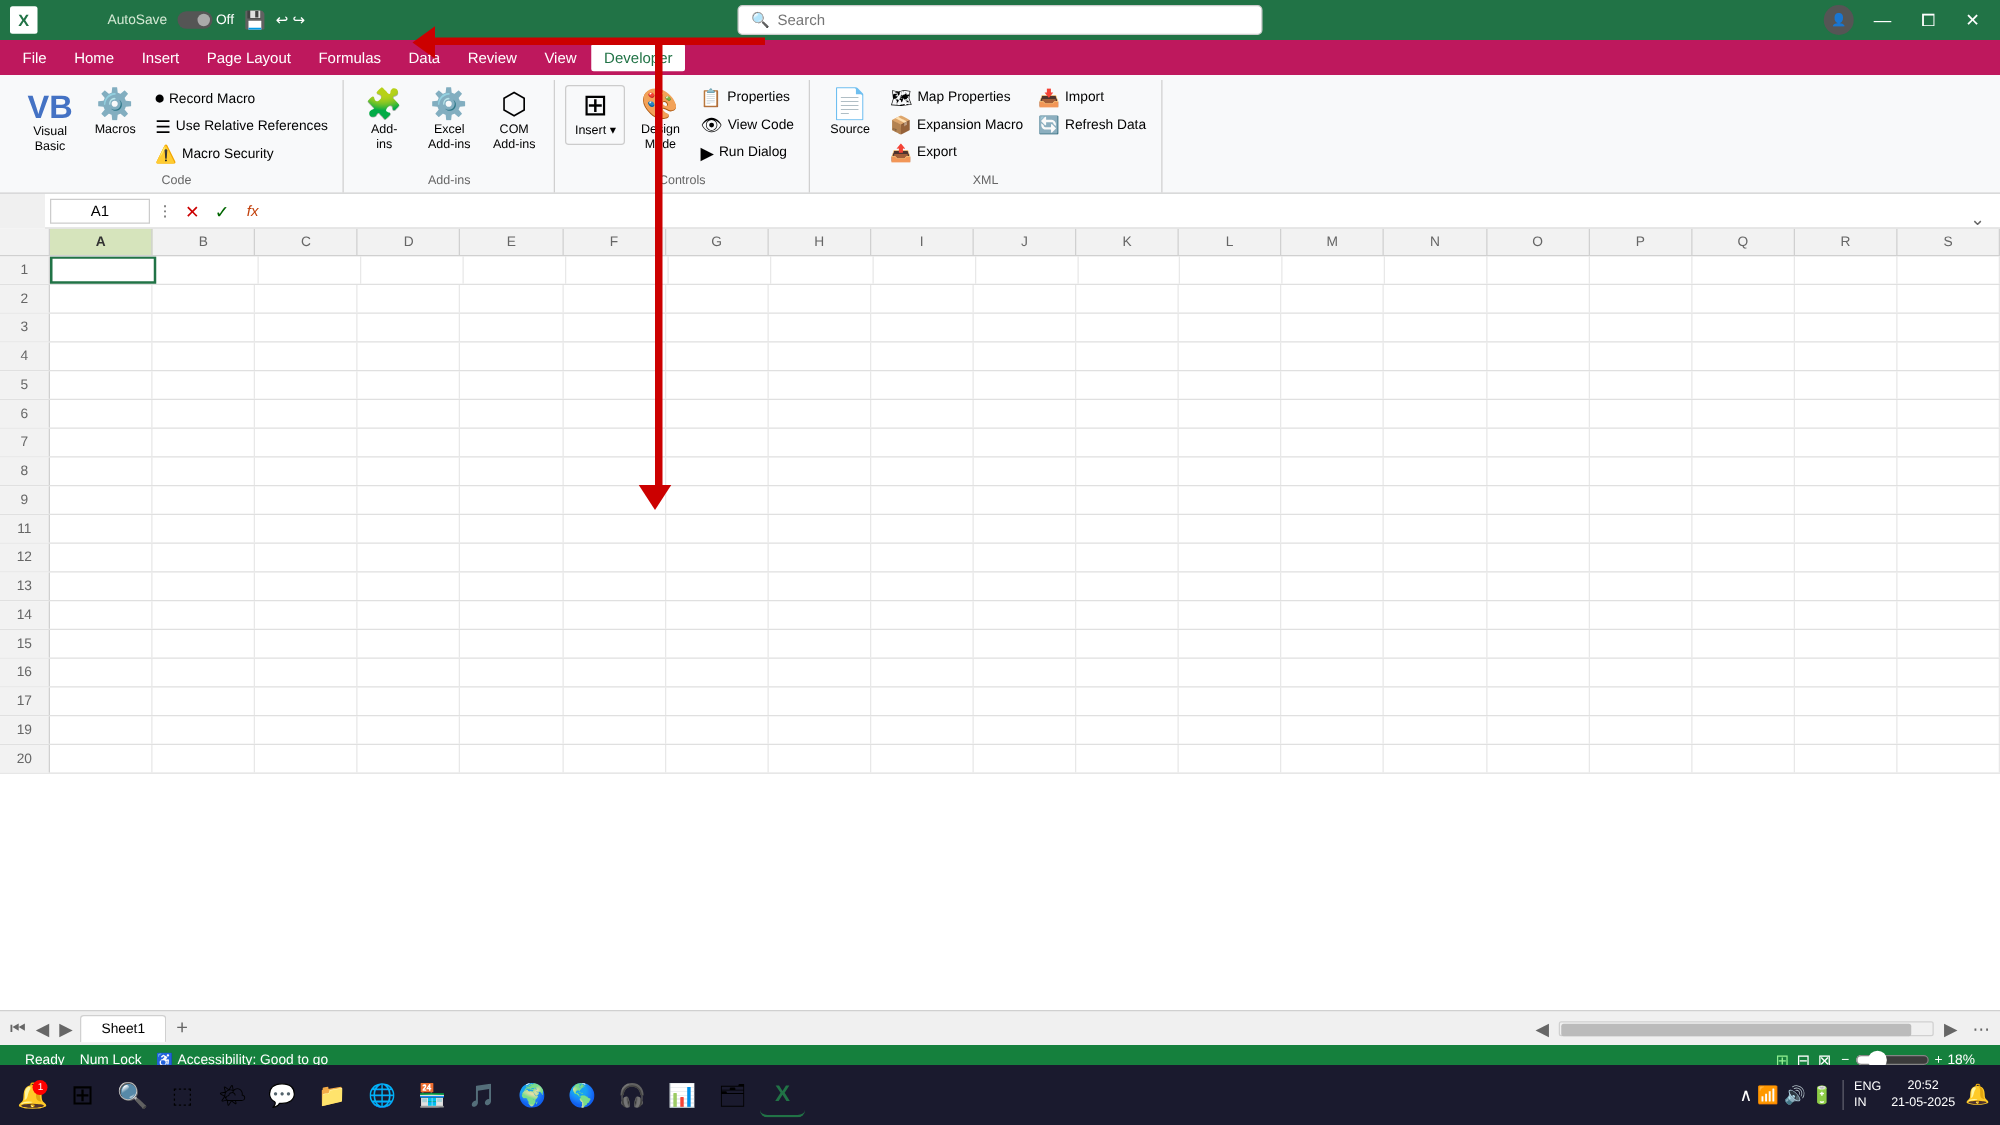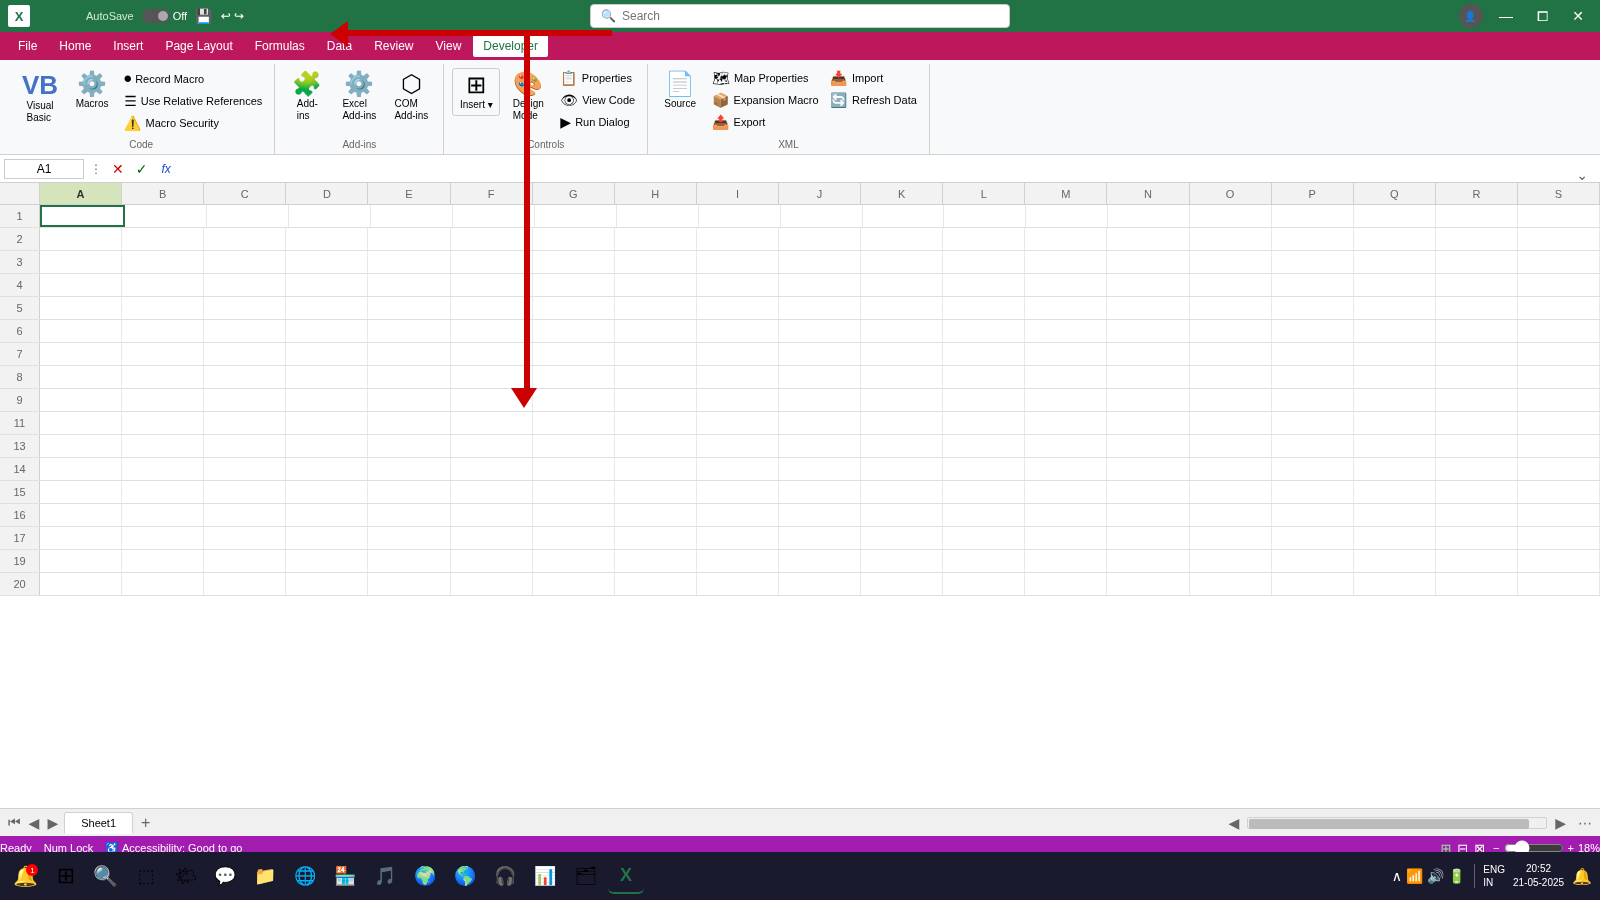--- a/index.html
+++ b/index.html
@@ -57,42 +57,42 @@
     .ribbon-group-label {
       font-size: 10px; color: #666; text-align: center; padding-top: 2px;
       border-top: none; margin-top: auto;
     }
     .ribbon-btn-large {
       display: flex; flex-direction: column; align-items: center;
       padding: 4px 6px; cursor: pointer; border-radius: 3px; min-width: 48px;
       gap: 2px;
     }
     .ribbon-btn-large .btn-icon { font-size: 24px; line-height: 1; }
-    .ribbon-btn-large .btn-label { font-size: 10px; line-height: 1.2; }
+    .ribbon-btn-large .btn-label { font-size: 10px; text-align: center; line-height: 1.2; }
     .ribbon-btn-small {
       display: flex; align-items: center; gap: 4px;
       padding: 2px 4px; cursor: pointer; border-radius: 2px; font-size: 11px;
       white-space: nowrap;
     }
     .ribbon-btn-small .small-icon { font-size: 14px; }
     .ribbon-col { display: flex; flex-direction: column; gap: 2px; justify-content: center; }
 
     
     .formula-bar {
       display: flex; align-items: center; background: white;
-      border-bottom: 1px solid #d0d0d0; height: 28px; padding: 0 4px; gap: 4px;
+      border-bottom: 1px solid #d0d0d0; height: 28px; padding: 0 4px; gap: 4px; margin-left: 36px;
     }
     .cell-ref {
       width: 80px; border: 1px solid #ccc; padding: 2px 6px;
       font-size: 12px; text-align: center;
     }
     .formula-expand { font-size: 12px; color: #666; cursor: pointer; padding: 2px; }
     .formula-cancel { color: #c00; cursor: pointer; font-size: 14px; padding: 2px 4px; }
     .formula-confirm { color: #006600; cursor: pointer; font-size: 14px; padding: 2px 4px; }
-    .formula-fx { font-size: 12px; color: #1d4ed8; padding: 2px 6px; font-style: italic; }
+    .formula-fx { font-size: 12px; color: #c2410c; padding: 2px 6px; font-style: italic; }
     .formula-input { flex: 1; border: none; outline: none; font-size: 12px; }
 
     
     .spreadsheet-area {
       display: flex; flex-direction: column; height: calc(900px - 32px - 28px - 95px - 28px - 40px - 52px);
       overflow: hidden; background: white;
     }
     .col-headers {
       display: flex; background: #f2f2f2; border-bottom: 1px solid #d0d0d0;
       position: sticky; top: 0; z-index: 2; min-height: 22px;
@@ -141,22 +141,22 @@
       height: 12px; background: #f0f0f0; border: 1px solid #d0d0d0; border-radius: 2px;
       width: 300px;
     }
     .scroll-thumb {
       height: 10px; background: #bbb; border-radius: 2px; margin: 1px;
       width: 280px;
     }
 
     
     .status-bar {
-      display: flex; align-items: center; background: #a21caf;
-      height: 24px; padding: 0 0; color: white; font-size: 11px;
+      display: flex; align-items: center; background: #15803d;
+      height: 24px; padding: 0 20px; color: white; font-size: 11px;
       justify-content: space-between;
     }
     .status-left { display: flex; align-items: center; gap: 12px; }
     .status-right { display: flex; align-items: center; gap: 8px; }
     .zoom-control { display: flex; align-items: center; gap: 4px; }
     .zoom-slider { width: 60px; accent-color: white; }
     .view-icons { display: flex; gap: 6px; }
     .view-icon { color: white; font-size: 13px; cursor: pointer; }
     .view-icon.active { color: #90ee90; }
 
@@ -598,20 +598,42 @@
           <div class="grid-cell"></div>
           <div class="grid-cell"></div>
           <div class="grid-cell"></div>
           <div class="grid-cell"></div>
           <div class="grid-cell"></div>
           <div class="grid-cell"></div>
           <div class="grid-cell"></div>
           <div class="grid-cell"></div>
         </div>
         <div class="grid-row">
+          <div class="row-num">12</div>
+          <div class="grid-cell"></div>
+          <div class="grid-cell"></div>
+          <div class="grid-cell"></div>
+          <div class="grid-cell"></div>
+          <div class="grid-cell"></div>
+          <div class="grid-cell"></div>
+          <div class="grid-cell"></div>
+          <div class="grid-cell"></div>
+          <div class="grid-cell"></div>
+          <div class="grid-cell"></div>
+          <div class="grid-cell"></div>
+          <div class="grid-cell"></div>
+          <div class="grid-cell"></div>
+          <div class="grid-cell"></div>
+          <div class="grid-cell"></div>
+          <div class="grid-cell"></div>
+          <div class="grid-cell"></div>
+          <div class="grid-cell"></div>
+          <div class="grid-cell"></div>
+        </div>
+        <div class="grid-row">
           <div class="row-num">13</div>
           <div class="grid-cell"></div>
           <div class="grid-cell"></div>
           <div class="grid-cell"></div>
           <div class="grid-cell"></div>
           <div class="grid-cell"></div>
           <div class="grid-cell"></div>
           <div class="grid-cell"></div>
           <div class="grid-cell"></div>
           <div class="grid-cell"></div>

